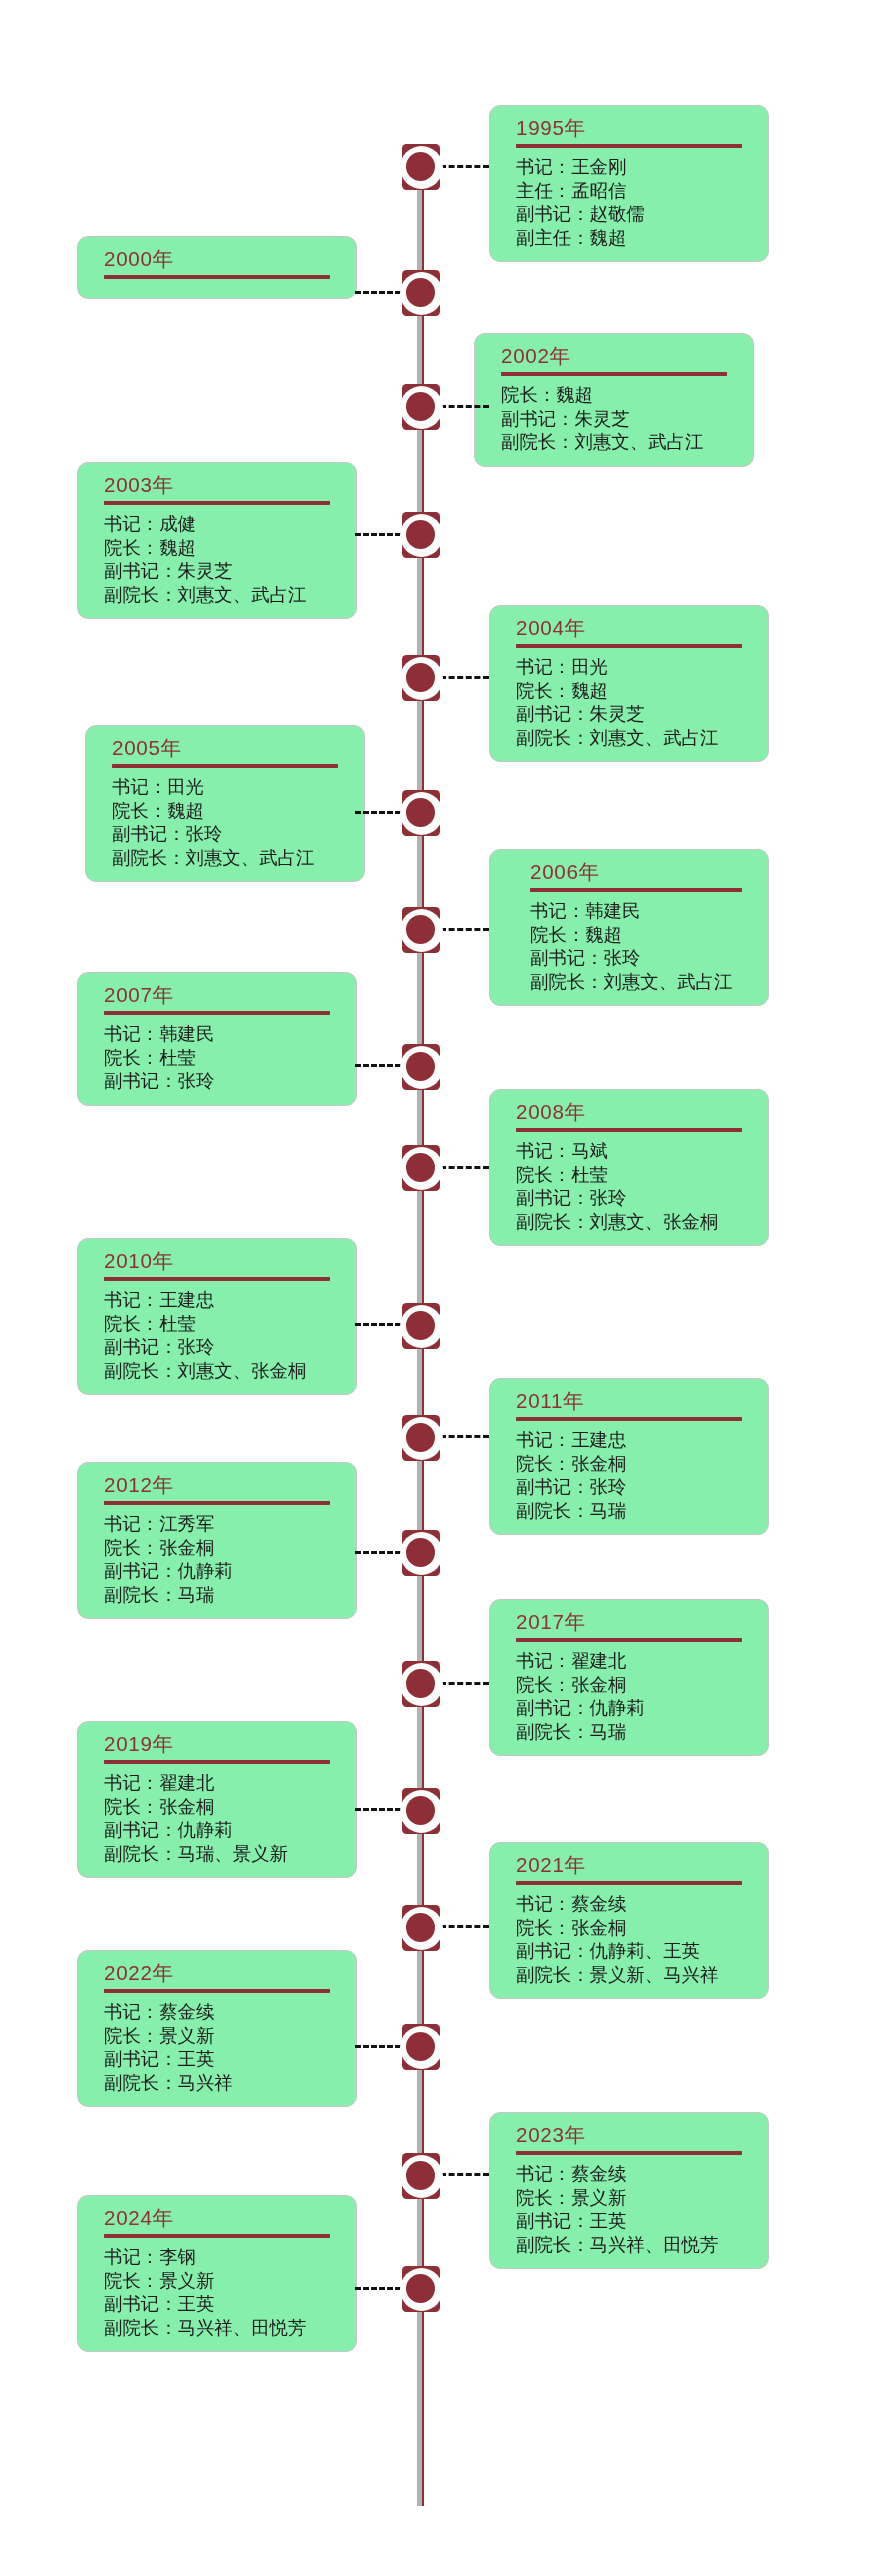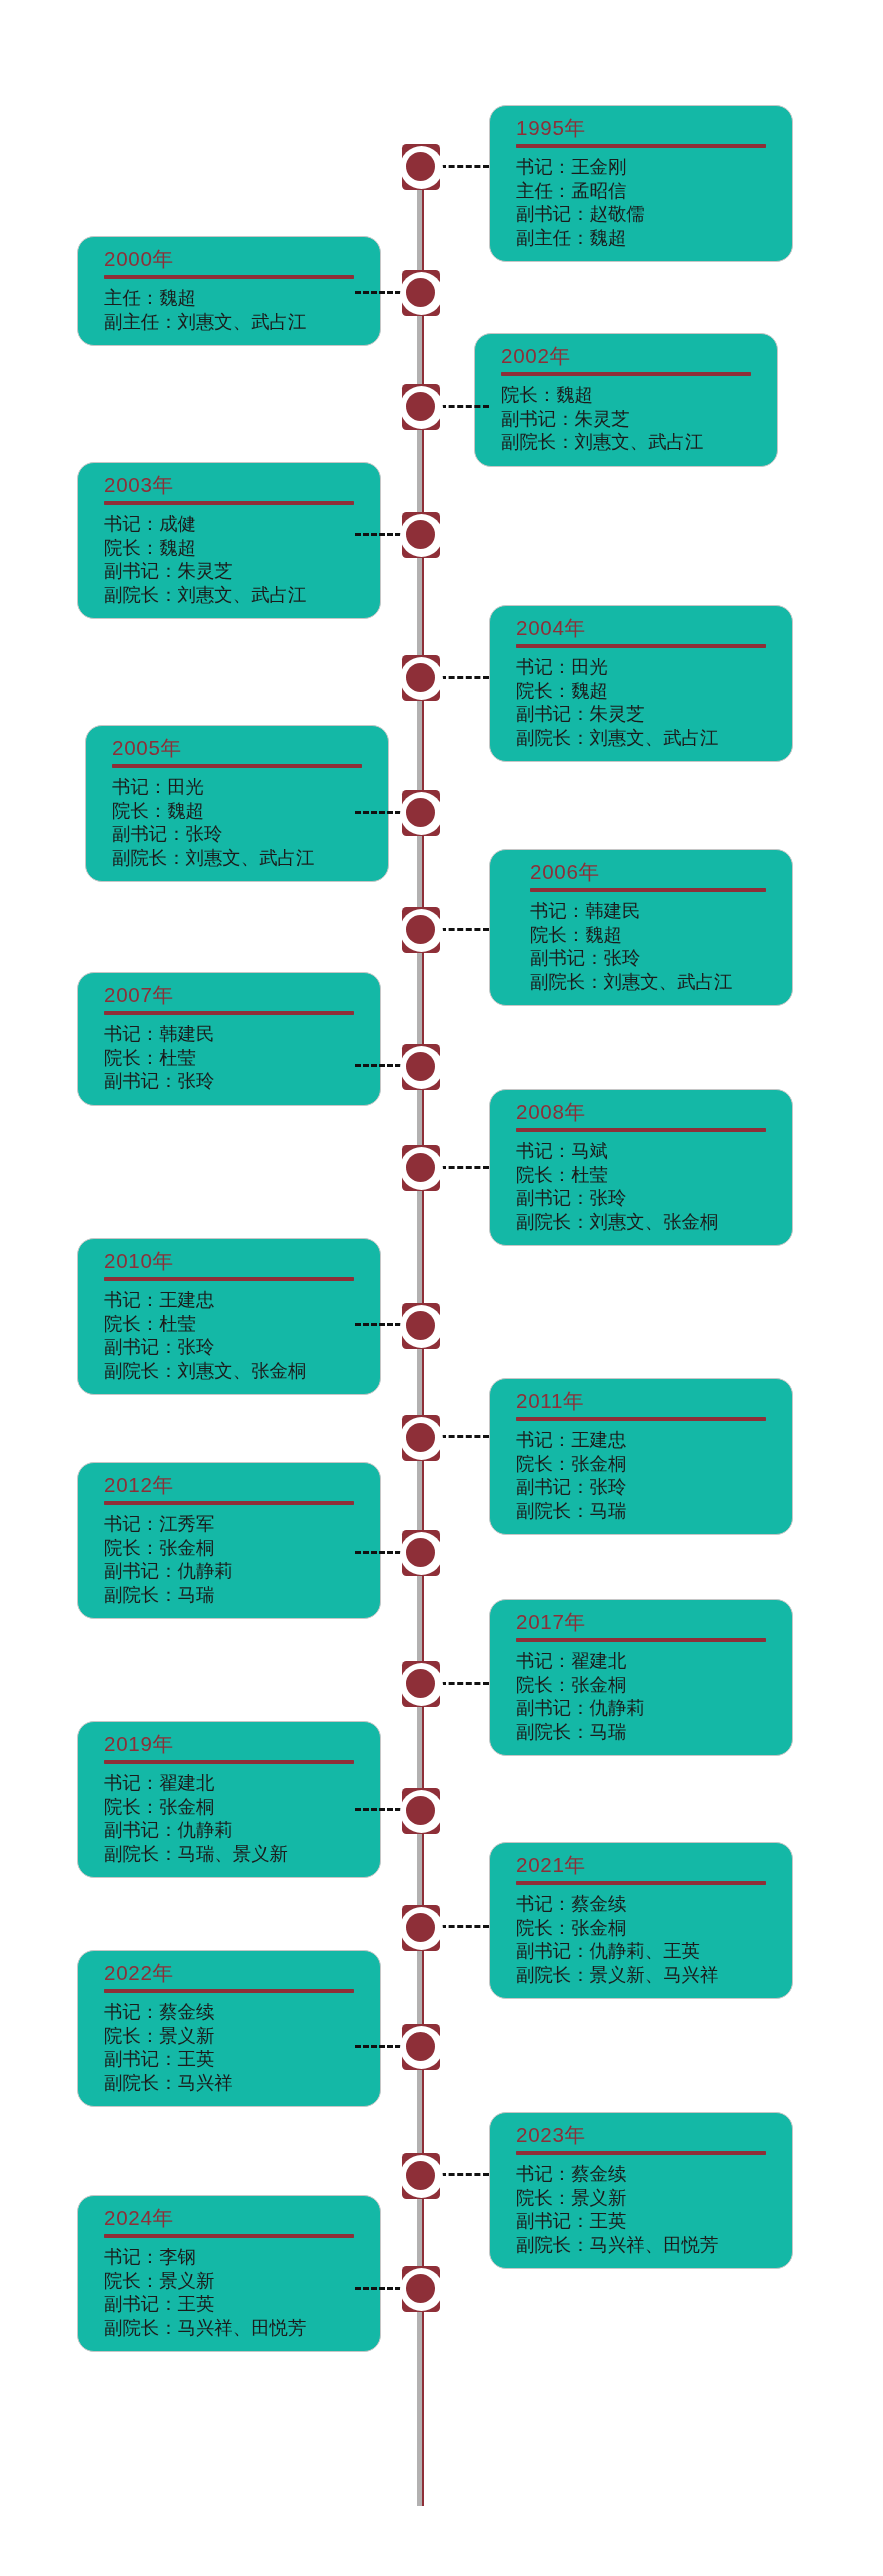--- a/index.html
+++ b/index.html
@@ -10,22 +10,22 @@
   .page { position: relative; width: 883px; height: 2576px; background: #ffffff; overflow: hidden; }
 
   
   .axis {
     position: absolute; left: 417px; width: 7.4px; z-index: 0;
     background: linear-gradient(to right, #b3b1b1 0, #b3b1b1 5.2px, #8E2F38 5.2px, #8E2F38 7.4px);
   }
 
   
   .card {
-    position: absolute; width: 304px; box-sizing: border-box;
-    background: #14b8a6; border: 1.5px solid #c6c6c6; border-radius: 17px;
+    position: absolute; width: 280px; box-sizing: border-box;
+    background: #86efac; border: 1.5px solid #c6c6c6; border-radius: 11px;
     padding: 8.8px 26px 11.8px 26px; z-index: 1;
   }
   .card .year { font-size: 20.6px; line-height: 25px; color: #8E2F38; letter-spacing: 0.7px; }
   .card.left .year { text-align: left; }
   .card.right .year { text-align: left; }
   .card .divider { height: 3.7px; background: #8E2F38; margin: 4.4px 0 7.4px 0; border-radius: 0.7px; }
   .card .line { font-size: 18.4px; line-height: 23.6px; color: #1b1b1b; word-break: break-all; }
 
   
   .connector {
@@ -55,24 +55,20 @@
   </div>
   <div class="connector" style="top: 165px; left: 440px; width: 49px;"></div>
   <div class="marker" style="left: 402px; top: 144px;">
     <span class="ring"></span>
     <span class="dot"></span>
   </div>
 
   <div class="card left" style="top: 236px; left: 77px;">
     <div class="year">2000年</div>
     <div class="divider"></div>
-    <div class="lines">
-        <div class="line">主任：魏超</div>
-        <div class="line">副主任：刘惠文、武占江</div>
-      </div>
   </div>
   <div class="connector" style="top: 291px; left: 355px; width: 46px;"></div>
   <div class="marker" style="left: 402px; top: 270px;">
     <span class="ring"></span>
     <span class="dot"></span>
   </div>
 
   <div class="card right" style="top: 333px; left: 474px;">
     <div class="year">2002年</div>
     <div class="divider"></div>

